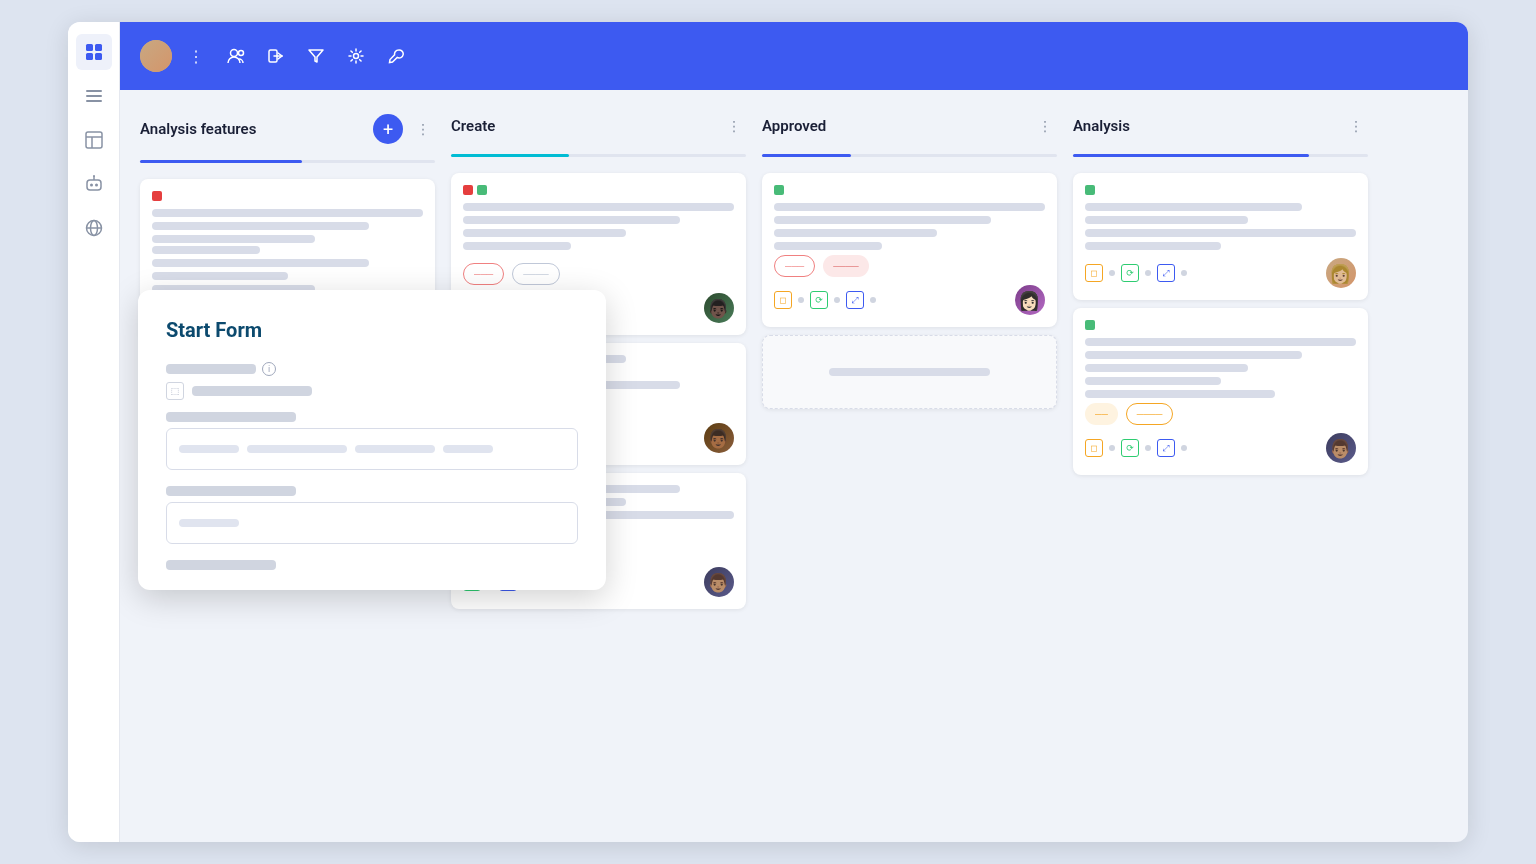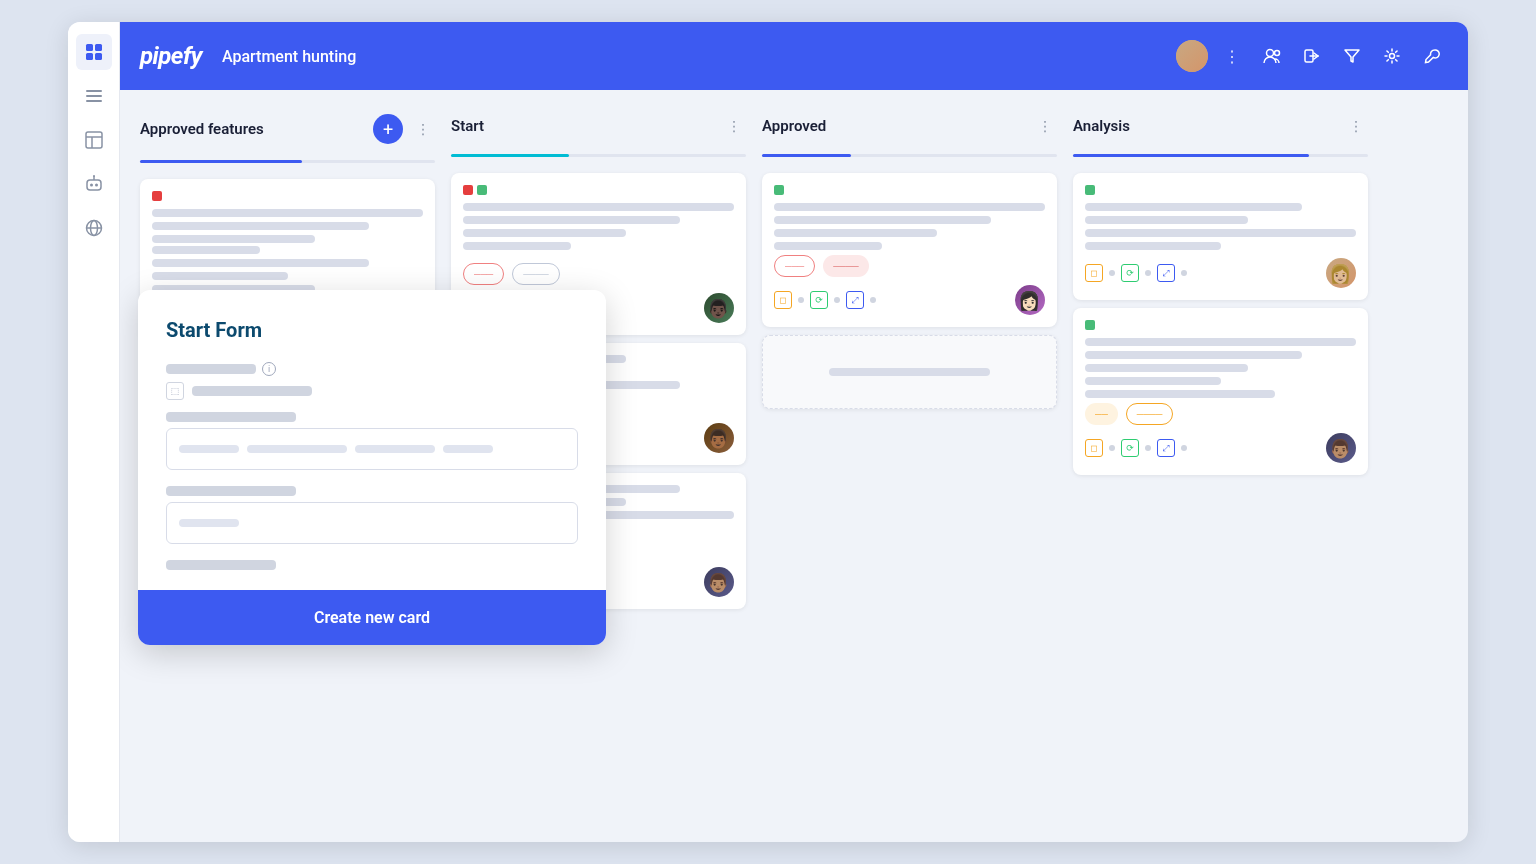--- a/index.html
+++ b/index.html
@@ -498,26 +498,20 @@
         <circle cx="9" cy="9" r="7.5" stroke="currentColor" stroke-width="1.5" fill="none"></circle>
         <ellipse cx="9" cy="9" rx="3.5" ry="7.5" stroke="currentColor" stroke-width="1.5" fill="none"></ellipse>
         <line x1="1.5" y1="9" x2="16.5" y2="9" stroke="currentColor" stroke-width="1.5"></line>
       </svg>
     </div>
   </div>
 
   <div class="main-area">
 
     <div class="header">
-      <div class="header-left">
-        <div class="logo">
-          <span>pipefy</span>
-        </div>
-        <div class="header-title">Apartment hunting</div>
-      </div>
       <div class="header-right">
         <div class="header-avatar">
           <div class="avatar-img av4"></div>
         </div>
         <div class="header-icon-btn">⋮</div>
         <div class="header-icon-btn">
           <svg width="18" height="16" viewBox="0 0 18 16" fill="none">
             <circle cx="7" cy="5" r="3.5" stroke="white" stroke-width="1.5" fill="none"></circle>
             <path d="M1 15c0-3.3137 2.6863-6 6-6s6 2.6863 6 6" stroke="white" stroke-width="1.5" fill="none"></path>
             <circle cx="14" cy="5" r="2.5" stroke="white" stroke-width="1.5" fill="none"></circle>
@@ -547,21 +541,21 @@
             <path d="M10.5 2a4 4 0 00-3.9 4.8L2 11.5l-.5 3 3-.5 4.7-4.6A4 4 0 1010.5 2z" stroke="white" stroke-width="1.5" fill="none"></path>
           </svg>
         </div>
       </div>
     </div>
 
     <div class="board-area">
 
       <div class="column">
         <div class="column-header">
-          <span class="column-title">Approved features</span>
+          <span class="column-title">Analysis features</span>
           <div class="column-add-btn">+</div>
           <div class="column-more-btn">⋮</div>
         </div>
         <div class="column-progress-bar">
           <div class="progress-fill-blue" style="width:55%"></div>
         </div>
 
         <div class="card">
           <div class="card-indicator">
             <div class="indicator-dot" style="background:#e53e3e;"></div>
@@ -582,21 +576,21 @@
               <div class="footer-icon colored-blue">⤢</div>
               <div class="footer-dot"></div>
             </div>
             <div class="card-avatar face-circle av1">👨🏾</div>
           </div>
         </div>
       </div>
 
       <div class="column">
         <div class="column-header">
-          <span class="column-title">Start</span>
+          <span class="column-title">Create</span>
           <div class="column-more-btn">⋮</div>
         </div>
         <div class="column-progress-bar">
           <div class="progress-fill-teal" style="width:40%"></div>
         </div>
 
         <div class="card">
           <div class="card-indicator">
             <div class="indicator-dot" style="background:#e53e3e;"></div>
             <div class="indicator-dot" style="background:#48bb78;"></div>
@@ -784,20 +778,17 @@
           <div class="form-field">
             <div class="form-label-2" style="width:130px;"></div>
             <div class="form-input-2">
               <div class="input-short-ph"></div>
             </div>
           </div>
 
           <div class="form-bottom-label"></div>
         </div>
 
-        <div class="panel-footer">
-          <span class="create-btn-text">Create new card</span>
-        </div>
       </div>
 
     </div>
   </div>
 </div>
 
 </body></html>

